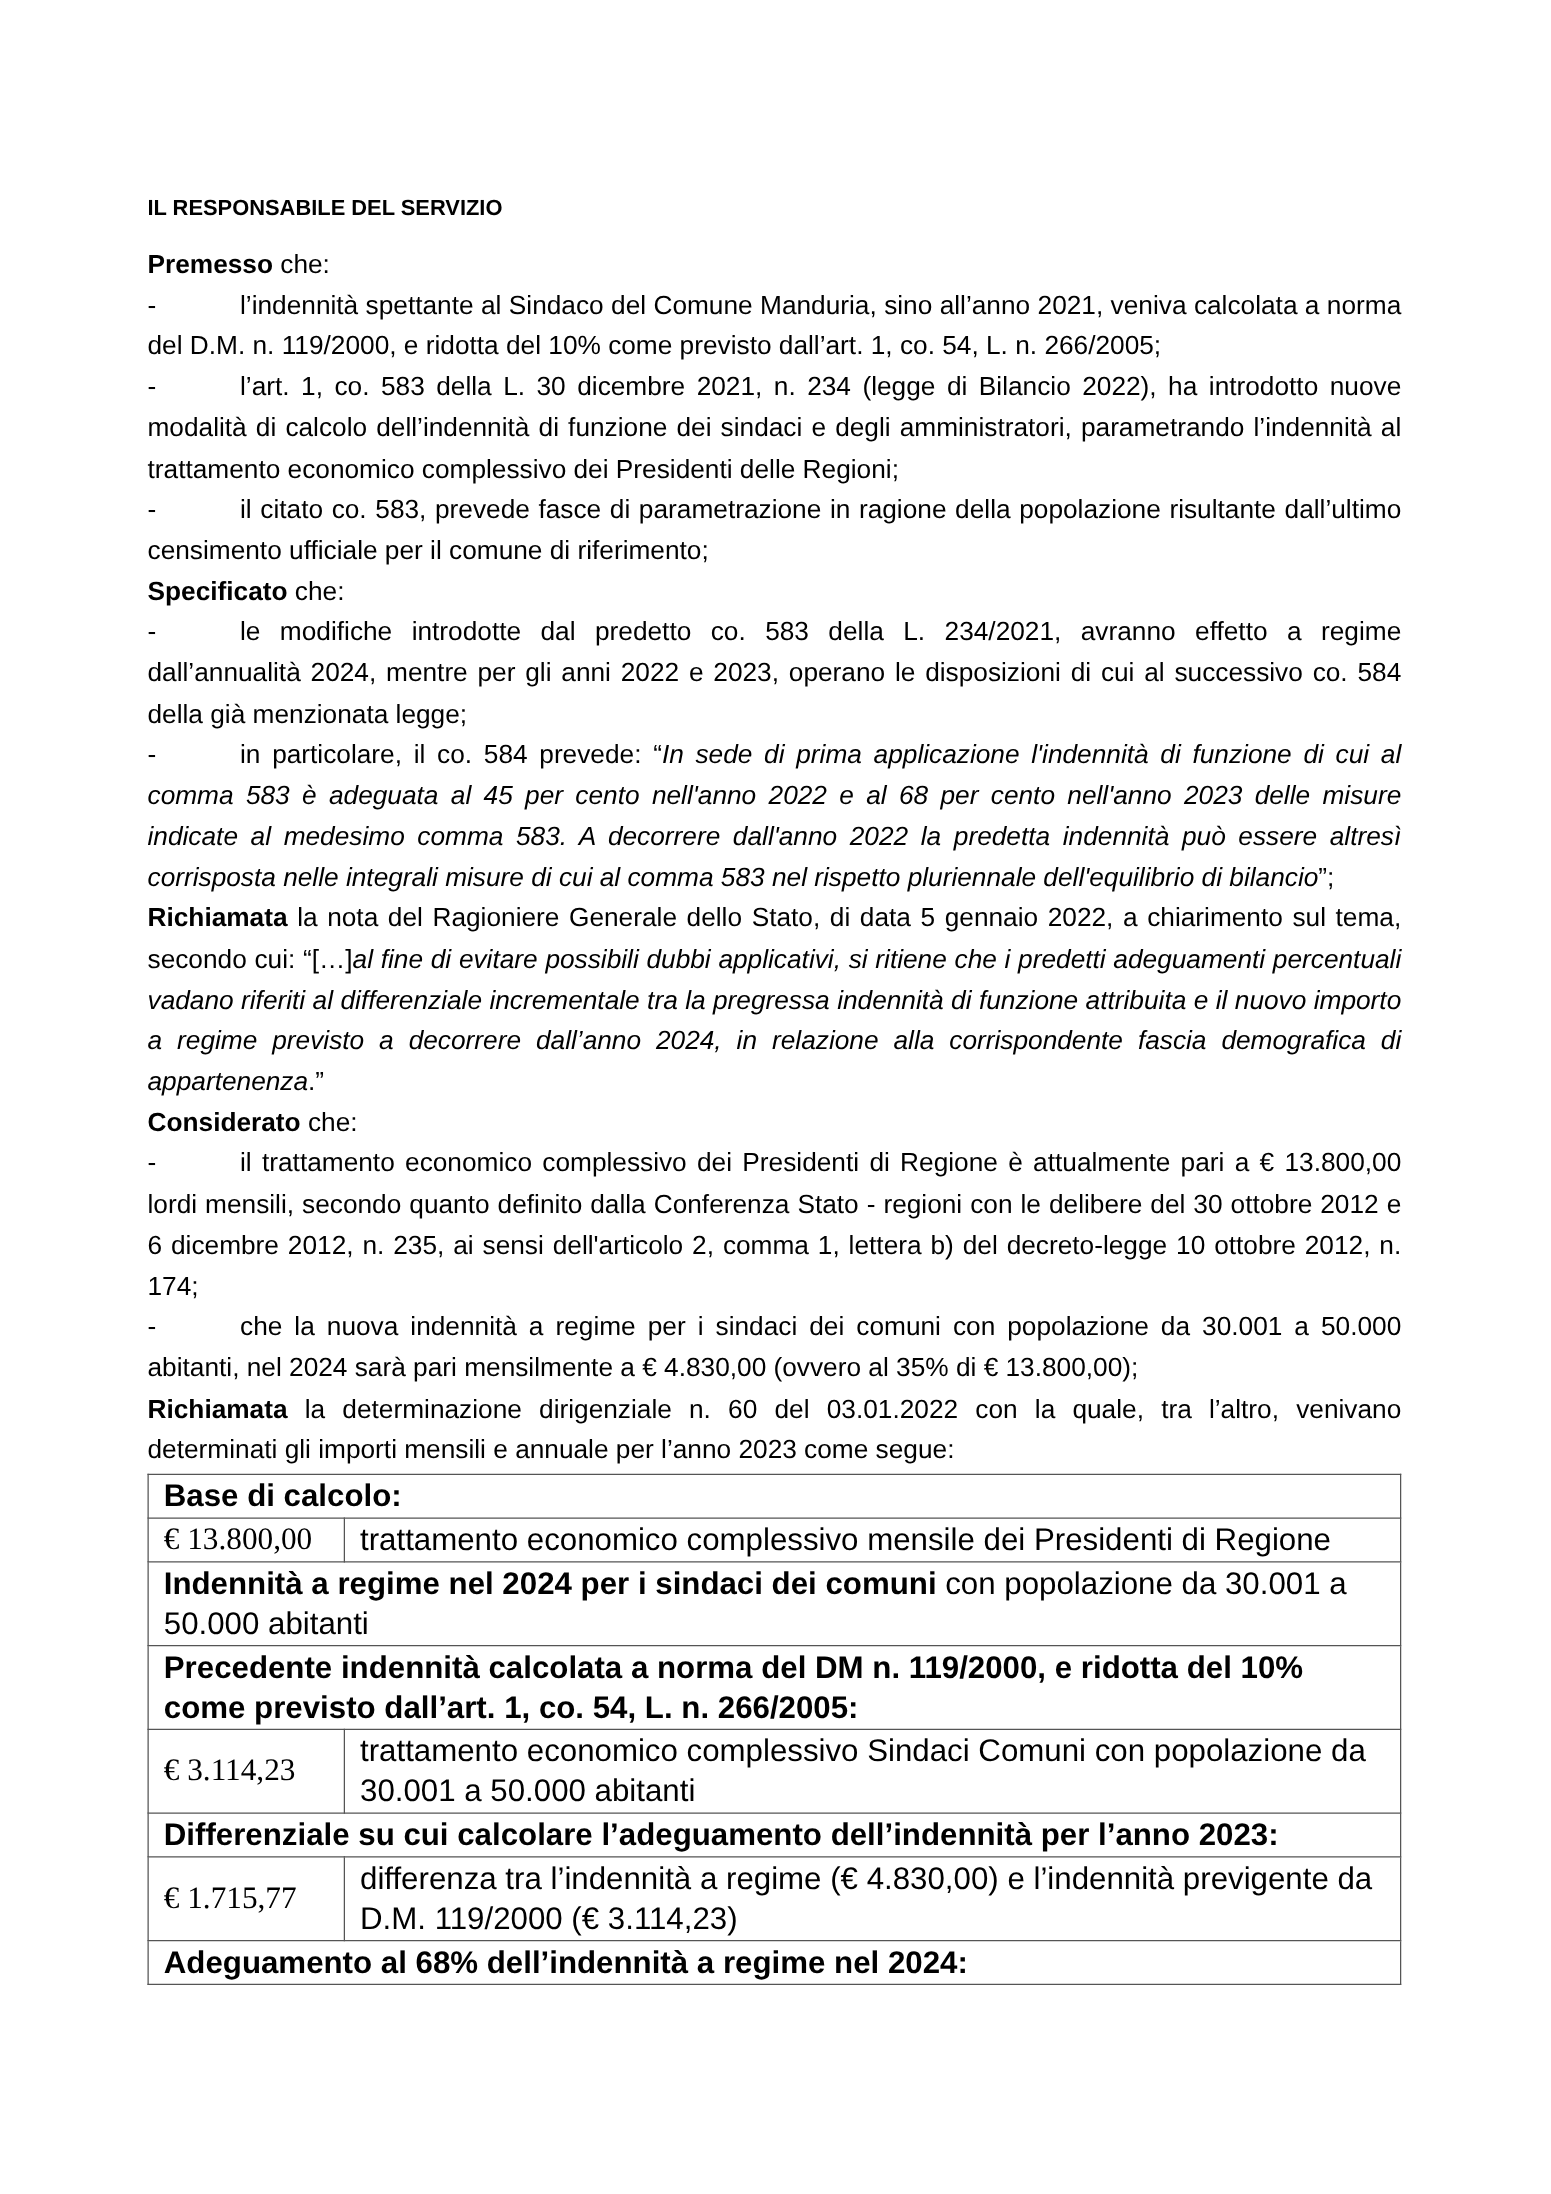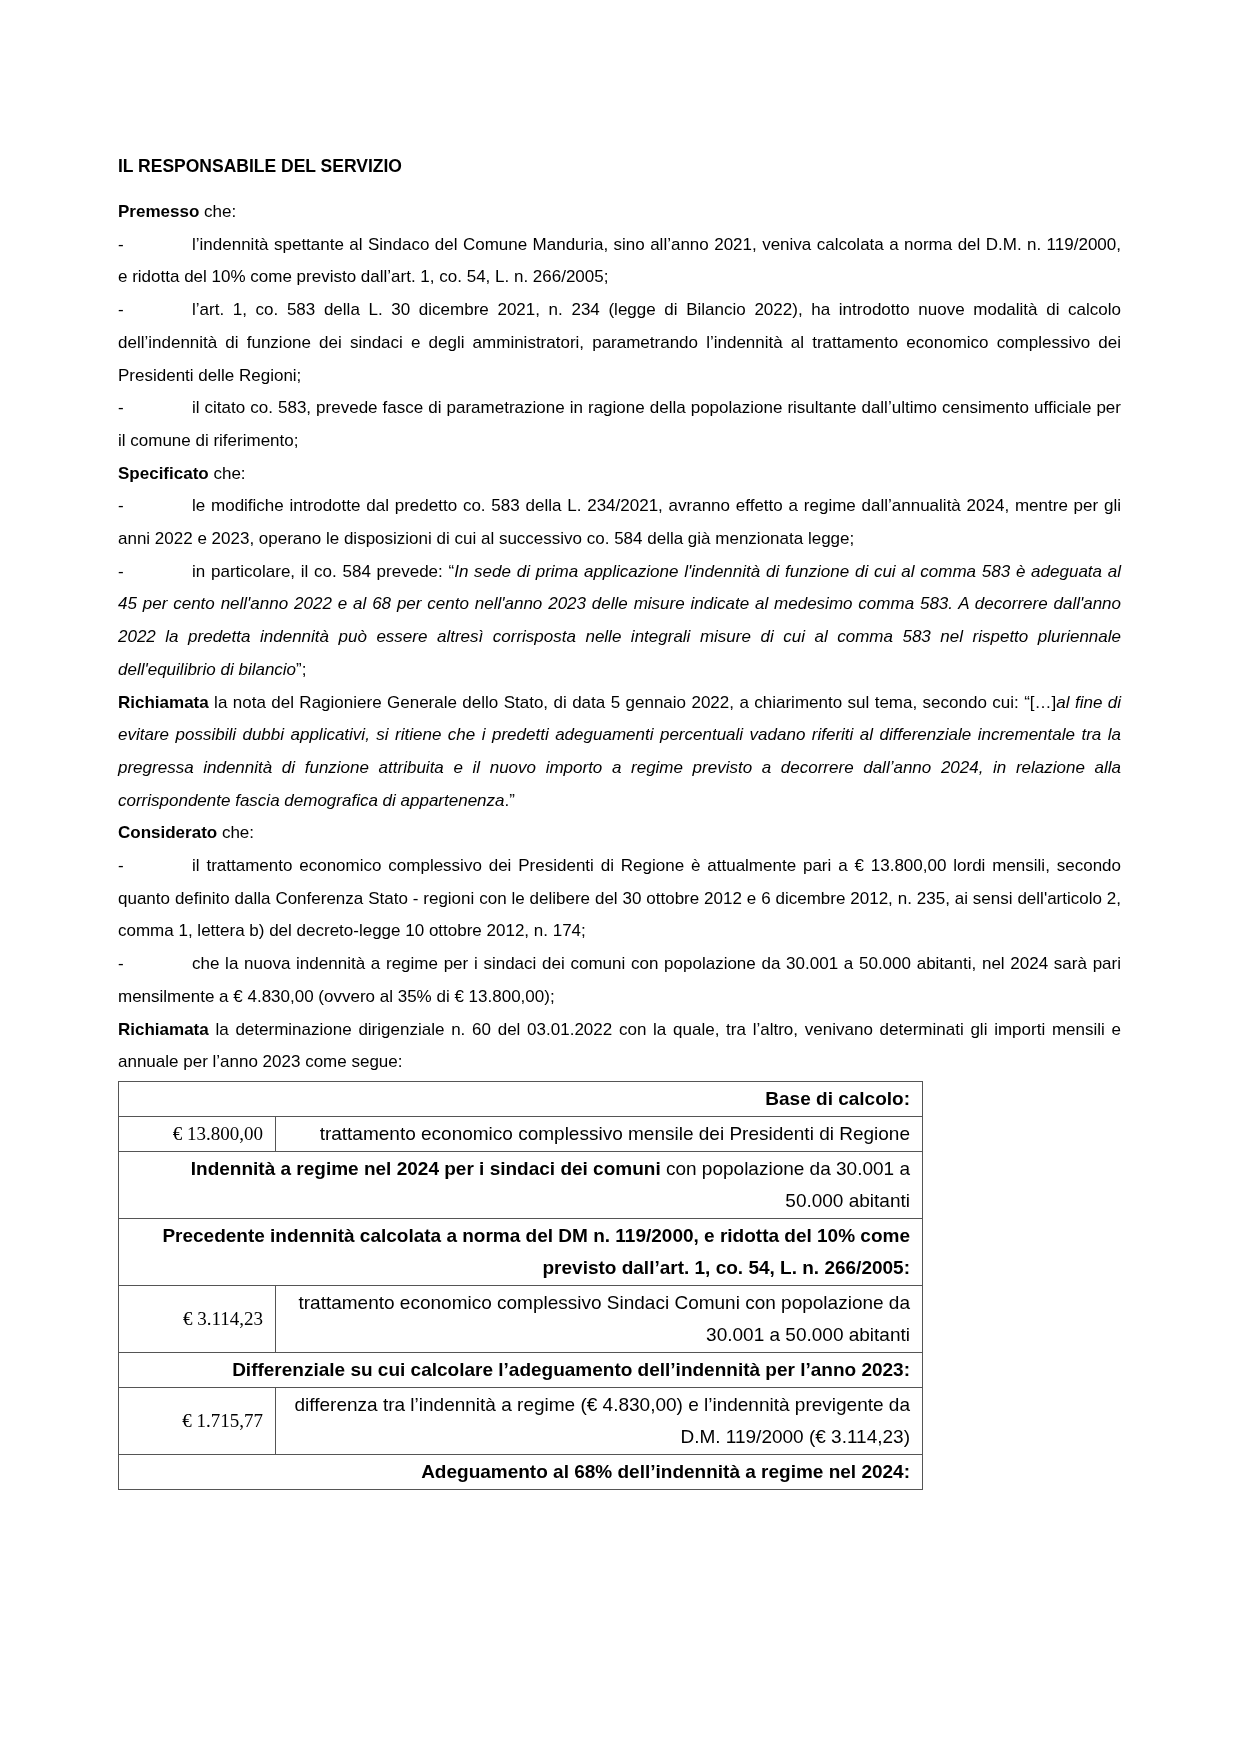--- a/index.html
+++ b/index.html
@@ -1,27 +1,27 @@
 <!DOCTYPE html>
 <html><head>
 <meta charset="utf-8">
 <style>
   html, body { margin: 0; padding: 0; background: #ffffff; }
   body { width: 1241px; height: 1755px; position: relative; overflow: hidden;
          font-family: "Liberation Sans", "DejaVu Sans", sans-serif; color: #000; }
   .page { position: absolute; left: 118px; top: 150px; width: 1003px; }
   .title { text-align: left; font-weight: bold; font-size: 17.5px; height: 32px; line-height: 32px; margin-bottom: 14px; }
-  .p { font-size: 17px; line-height: 32.7px; text-align: justify; }
+  .p { font-size: 21px; line-height: 32.7px; text-align: justify; }
   .heading b { font-weight: bold; }
   .bullet { text-indent: 0; position: relative; }
   .bullet .dash { display: inline-block; width: 74px; }
   .it { font-style: italic; }
   .u { text-decoration: underline; }
   b { font-weight: bold; }
-  table.calc { border-collapse: collapse; width: 805px; margin-top: 2px; font-size: 19px; text-align: right; }
+  table.calc { border-collapse: collapse; width: 1003px; margin-top: 2px; font-size: 25px; }
   table.calc td { border: 1.5px solid #555; padding: 1px 12px; line-height: 32px; vertical-align: middle; }
   table.calc td.amt { width: 132px; font-family: Liberation Serif, serif; }
   table.calc td.full { }
 </style>
 </head>
 <body>
 
 <div class="page">
   <div class="title">IL RESPONSABILE DEL SERVIZIO</div>
   <div id="body-content">

